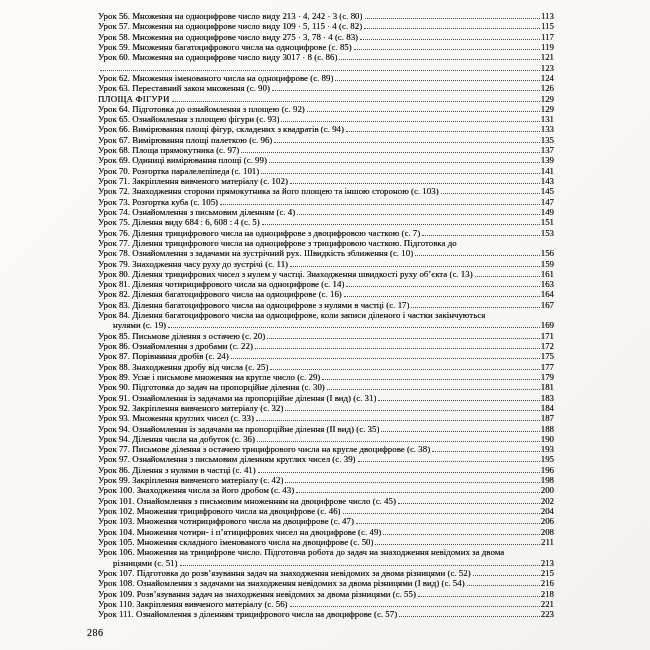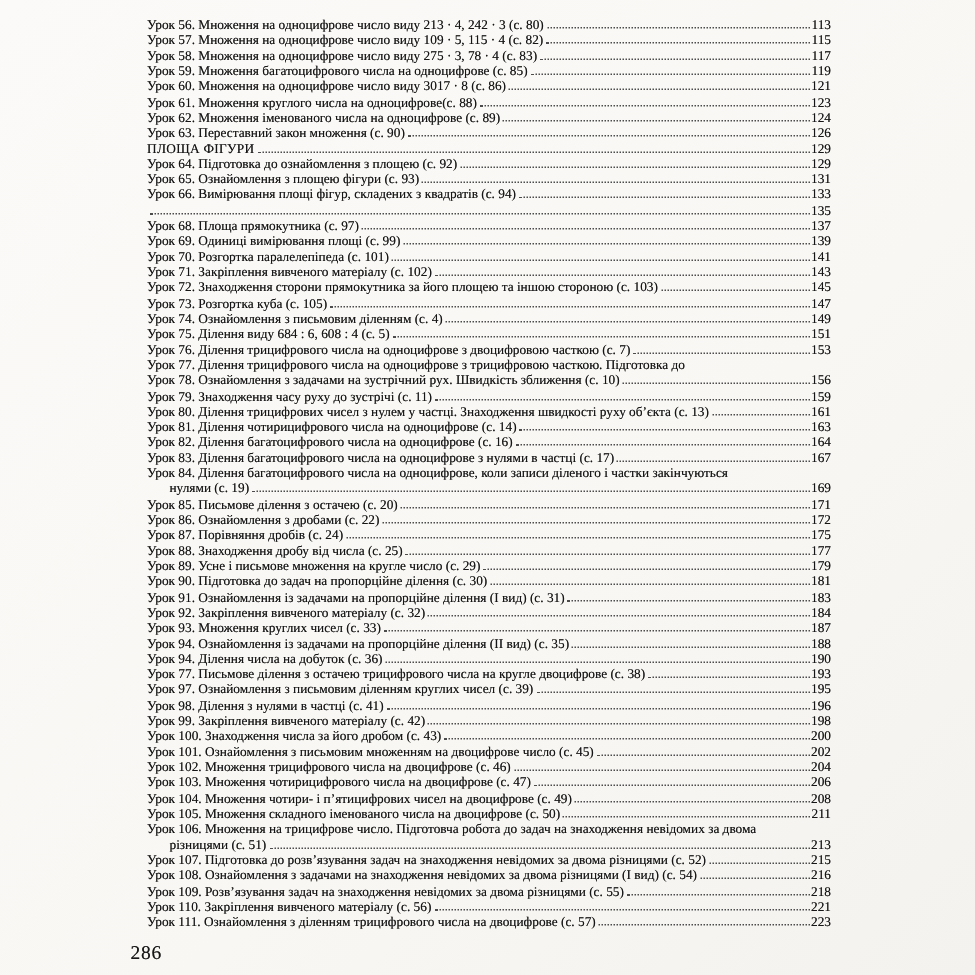--- a/index.html
+++ b/index.html
@@ -24,21 +24,21 @@
     flex:1 1 auto;min-width:8px;
     border-bottom:1.1px dotted #4c4c4c;
     margin:0 1px 2px 2px;
     align-self:baseline;height:0;
   }
   .row .pg{flex:0 0 auto;text-align:left;}
   .row .indent{padding-left:15px;}
   .section .t{letter-spacing:.2px;}
   .folio{
     position:absolute;left:87px;top:627px;
-    font-size:13px;letter-spacing:.5px;
+    font-size:10px;letter-spacing:.5px;
     text-shadow:0 0 .35px rgba(25,25,25,.6);
   }
 </style>
 </head>
 <body>
 
 <div class="page">
   <div class="toc">
       <div class="row">
         <span class="t">Урок 56. Множення на одноцифрове число виду 213 · 4, 242 · 3 (с. 80)</span>
@@ -59,21 +59,20 @@
         <span class="t">Урок 59. Множення багатоцифрового числа на одноцифрове (с. 85)</span>
         <span class="dots"></span>
         <span class="pg">119</span>
       </div>
       <div class="row">
         <span class="t">Урок 60. Множення на одноцифрове число виду 3017 · 8 (с. 86)</span>
         <span class="dots"></span>
         <span class="pg">121</span>
       </div>
       <div class="row">
-        <span class="t">Урок 61. Множення круглого числа на одноцифрове(с. 88)</span>
         <span class="dots"></span>
         <span class="pg">123</span>
       </div>
       <div class="row">
         <span class="t">Урок 62. Множення іменованого числа на одноцифрове (с. 89)</span>
         <span class="dots"></span>
         <span class="pg">124</span>
       </div>
       <div class="row">
         <span class="t">Урок 63. Переставний закон множення (с. 90)</span>
@@ -94,20 +93,21 @@
         <span class="t">Урок 65. Ознайомлення з площею фігури (с. 93)</span>
         <span class="dots"></span>
         <span class="pg">131</span>
       </div>
       <div class="row">
         <span class="t">Урок 66. Вимірювання площі фігур, складених з квадратів (с. 94)</span>
         <span class="dots"></span>
         <span class="pg">133</span>
       </div>
       <div class="row">
+        <span class="t">Урок 67. Вимірювання площі палеткою (с. 96)</span>
         <span class="dots"></span>
         <span class="pg">135</span>
       </div>
       <div class="row">
         <span class="t">Урок 68. Площа прямокутника (с. 97)</span>
         <span class="dots"></span>
         <span class="pg">137</span>
       </div>
       <div class="row">
         <span class="t">Урок 69. Одиниці вимірювання площі (с. 99)</span>
@@ -249,21 +249,21 @@
         <span class="t">Урок 77. Письмове ділення з остачею трицифрового числа на кругле двоцифрове (с. 38)</span>
         <span class="dots"></span>
         <span class="pg">193</span>
       </div>
       <div class="row">
         <span class="t">Урок 97. Ознайомлення з письмовим діленням круглих чисел (с. 39)</span>
         <span class="dots"></span>
         <span class="pg">195</span>
       </div>
       <div class="row">
-        <span class="t">Урок 98. Ділення з нулями в частці (с. 41)</span>
+        <span class="t">Урок 86. Ділення з нулями в частці (с. 41)</span>
         <span class="dots"></span>
         <span class="pg">196</span>
       </div>
       <div class="row">
         <span class="t">Урок 99. Закріплення вивченого матеріалу (с. 42)</span>
         <span class="dots"></span>
         <span class="pg">198</span>
       </div>
       <div class="row">
         <span class="t">Урок 100. Знаходження числа за його дробом (с. 43)</span>

